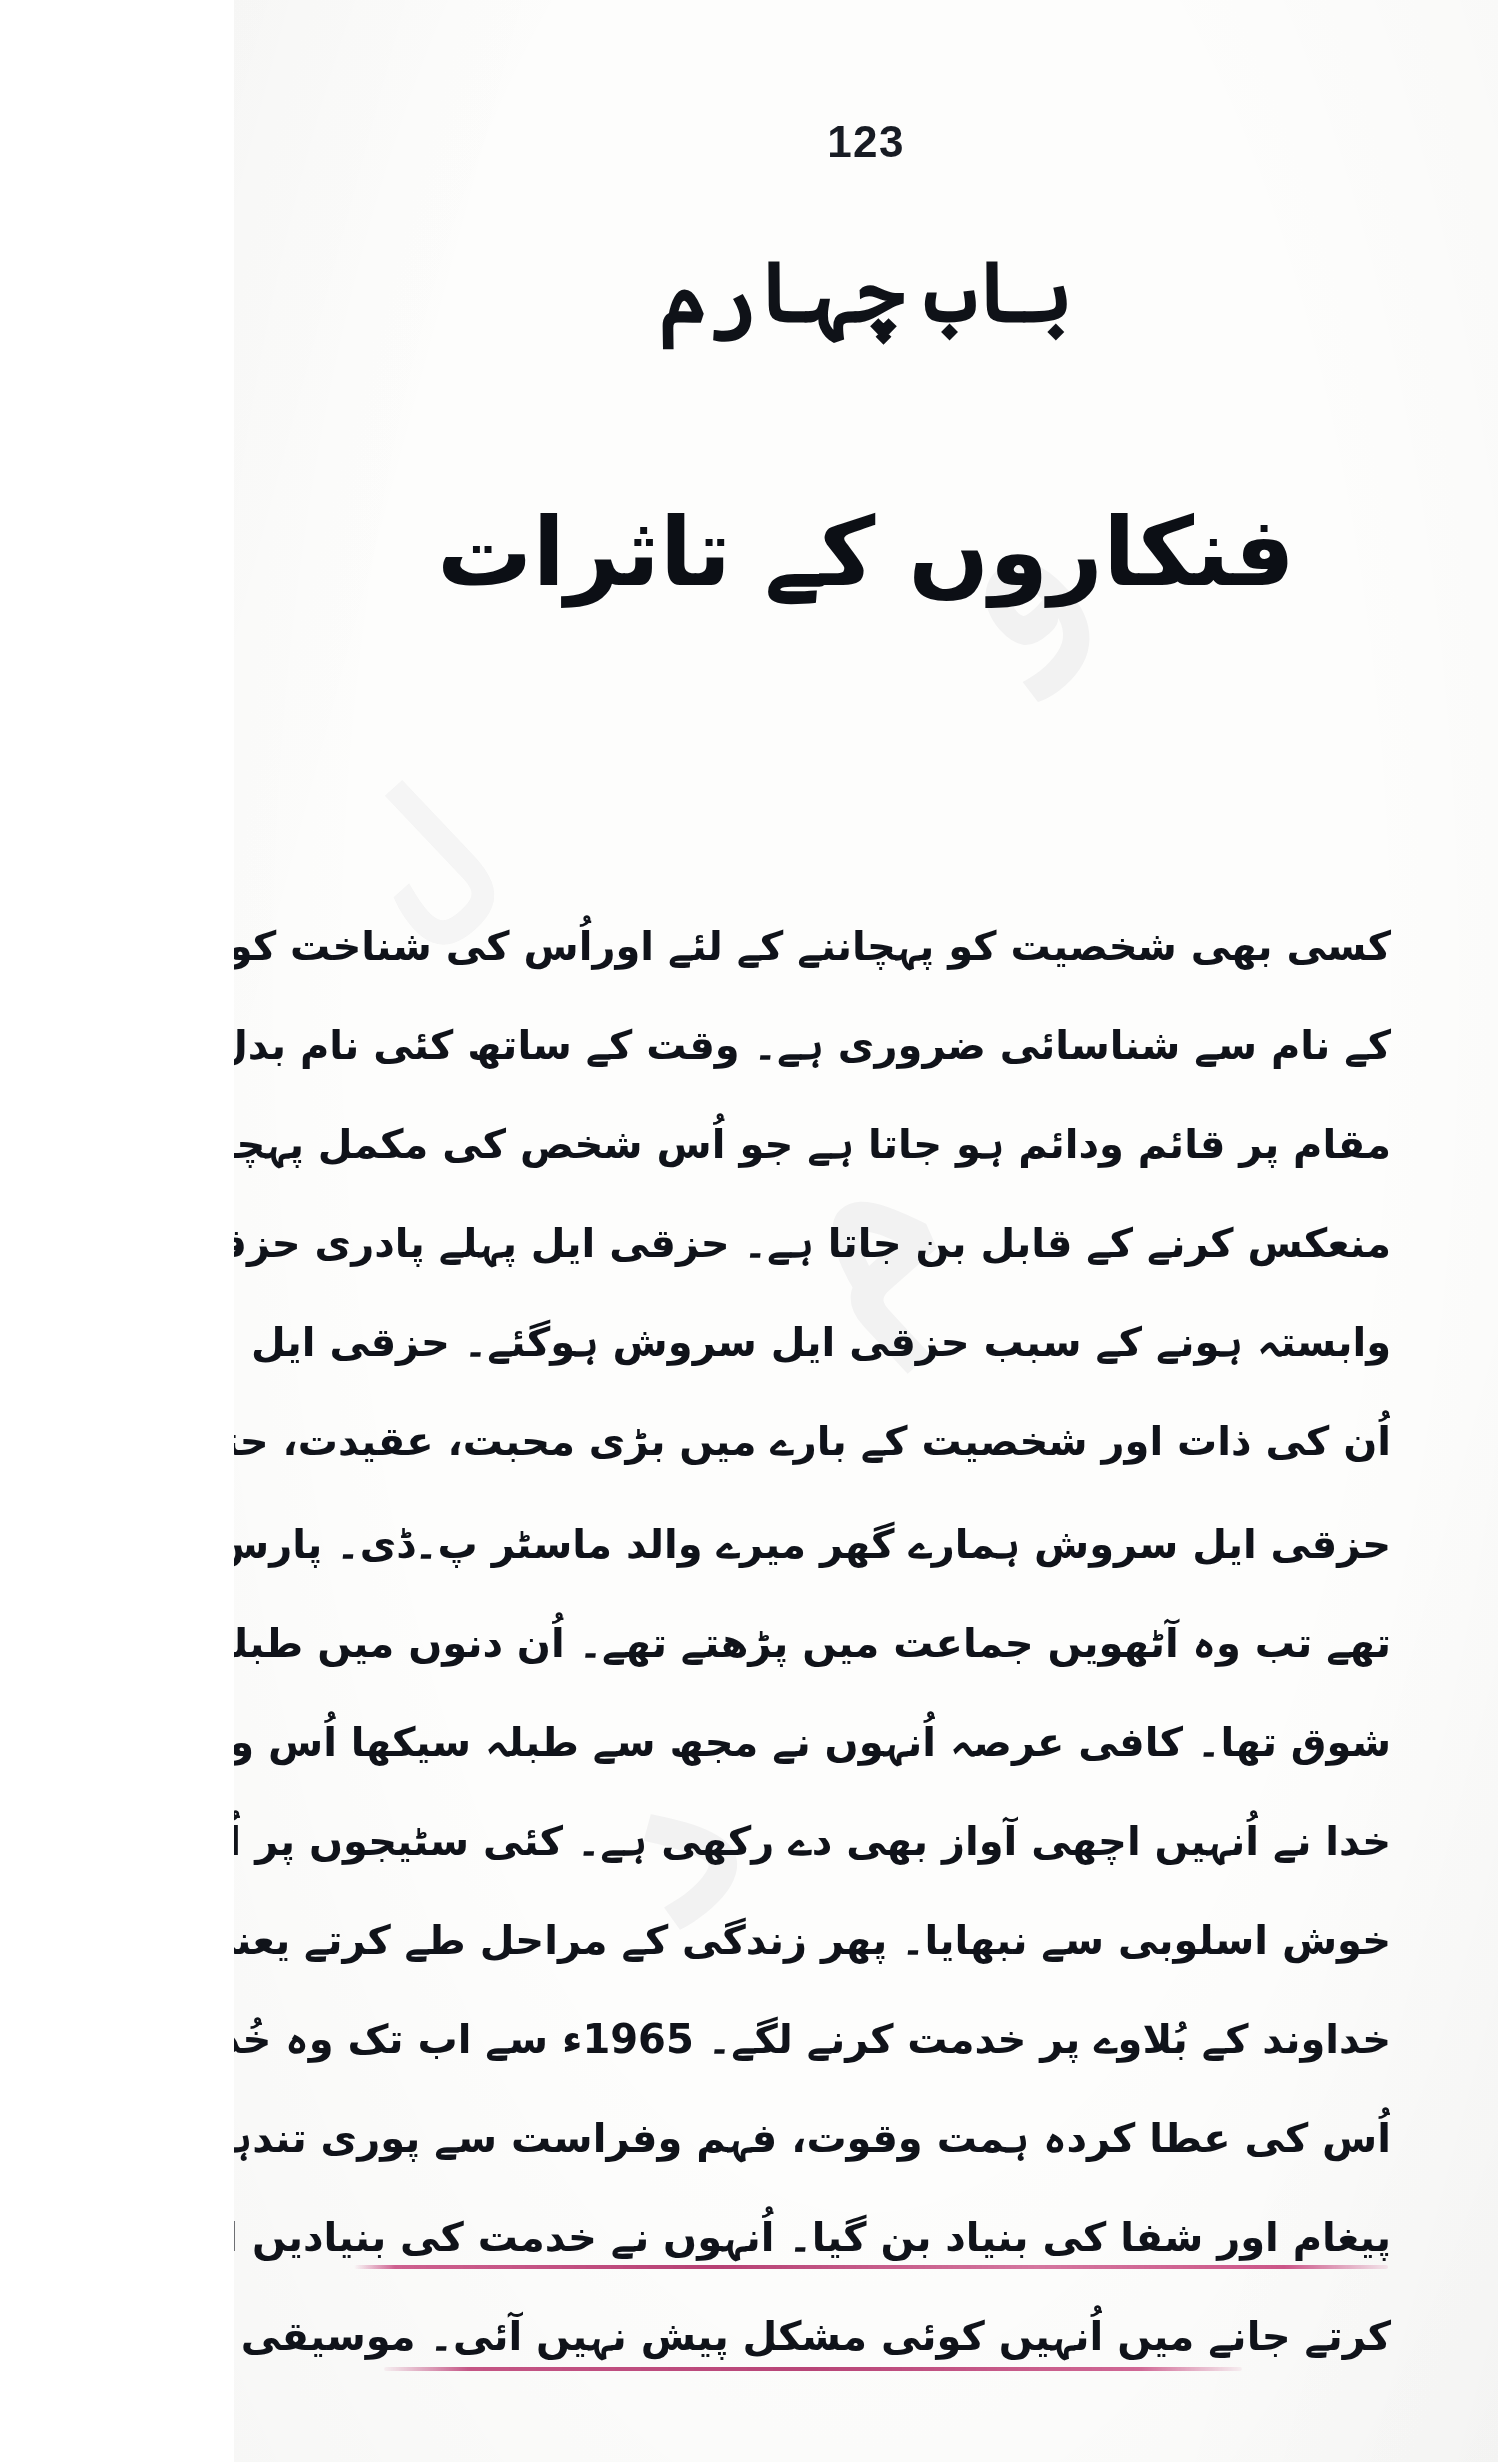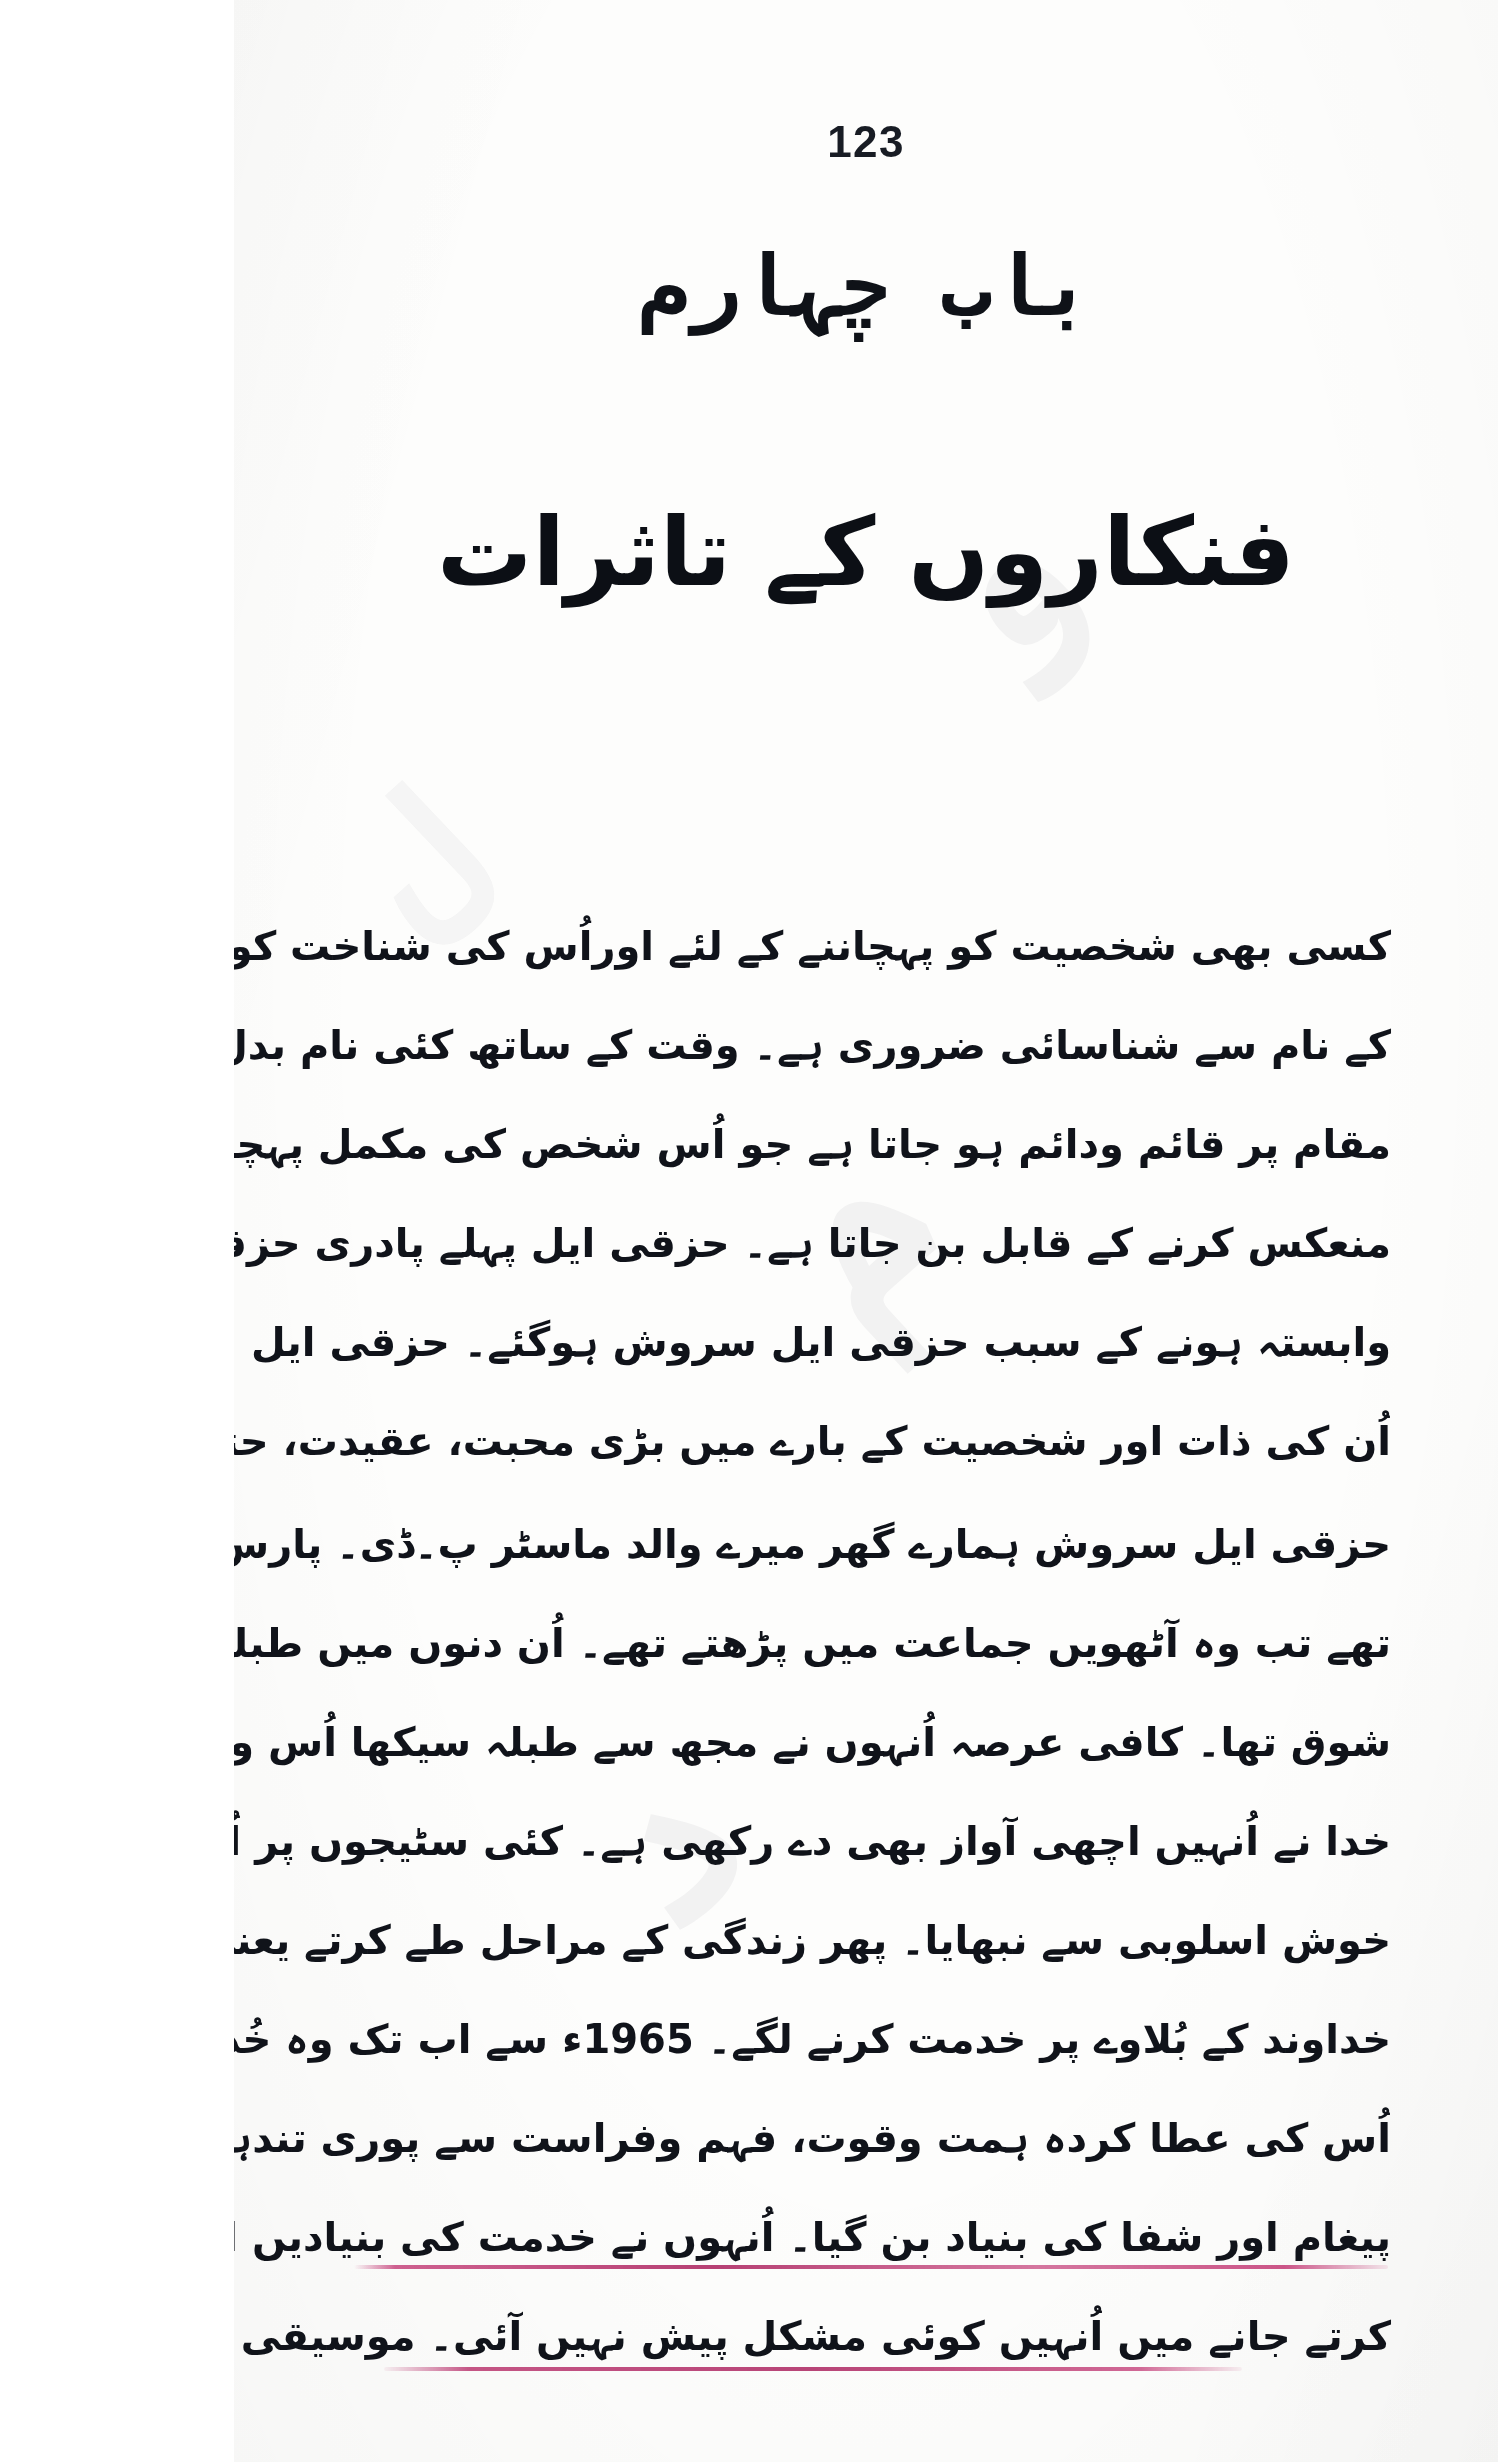--- a/index.html
+++ b/index.html
@@ -70,21 +70,21 @@
     letter-spacing: 0.03em;
     direction: ltr;
   }
 
   .chapter-label {
     position: absolute;
     top: 226px;
     left: 0;
     right: 0;
     text-align: center;
-    font-family: Liberation Mono, monospace;
+    font-family: Liberation Serif, serif;
     font-size: 84px;
     font-weight: 700;
     color: #0f1218;
     line-height: 1.6;
     letter-spacing: 0.01em;
   }
 
   .chapter-title {
     position: absolute;
     top: 469px;

